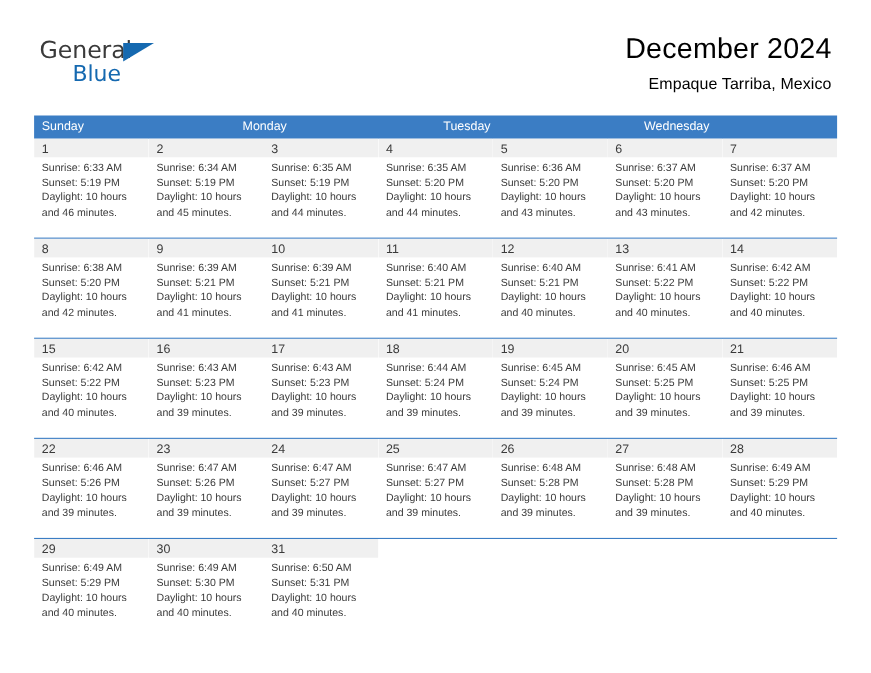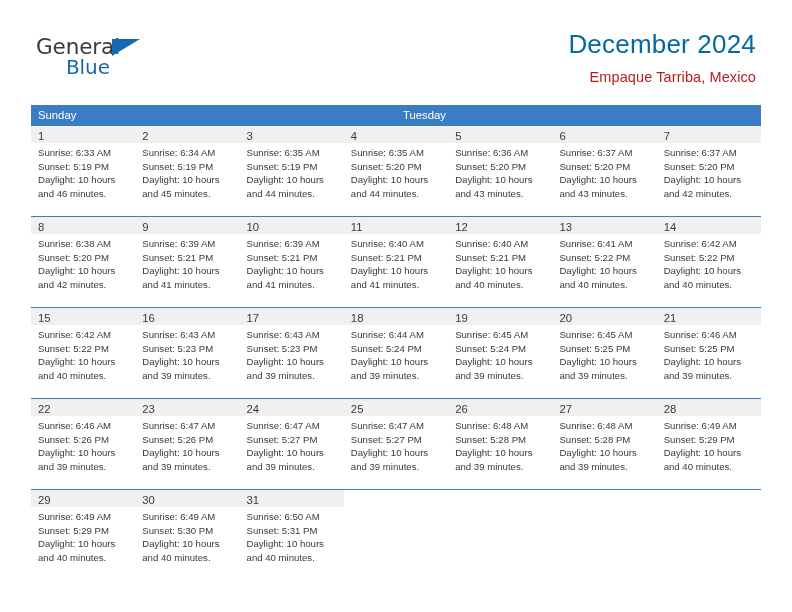--- a/index.html
+++ b/index.html
@@ -70,28 +70,28 @@
 
   .title-block {
     position: absolute;
     right: 36px;
     top: 30px;
     text-align: right;
   }
   .cal-title {
     font-size: 26px;
     font-weight: 400;
-    color: #0369a1;
+    color: #000000;
     line-height: 1.15;
     letter-spacing: 0.2px;
   }
   .cal-subtitle {
     font-size: 14.5px;
     font-weight: 400;
-    color: #b91c1c;
+    color: #000000;
     margin-top: 9px;
     letter-spacing: 0.1px;
   }
 
   
   .calendar {
     position: absolute;
     left: 31px;
     top: 105px;
     width: 730px;
@@ -165,21 +165,23 @@
       <div class="cal-title">December 2024</div>
       <div class="cal-subtitle">Empaque Tarriba, Mexico</div>
     </div>
 
   </div>
 
   <div class="calendar">
 
     <div class="weekday-row">
       <div class="weekday">Sunday</div>
+      <div class="weekday">Monday</div>
       <div class="weekday">Tuesday</div>
+      <div class="weekday">Wednesday</div>
     </div>
 
     <div id="weeks-container">
         <div class="week-row">
           <div class="day-cell">
             <div class="day-num-band"><span class="day-num">1</span></div>
             <div class="day-info">
               <div>Sunrise: 6:33 AM</div>
               <div>Sunset: 5:19 PM</div>
               <div>Daylight: 10 hours</div>

